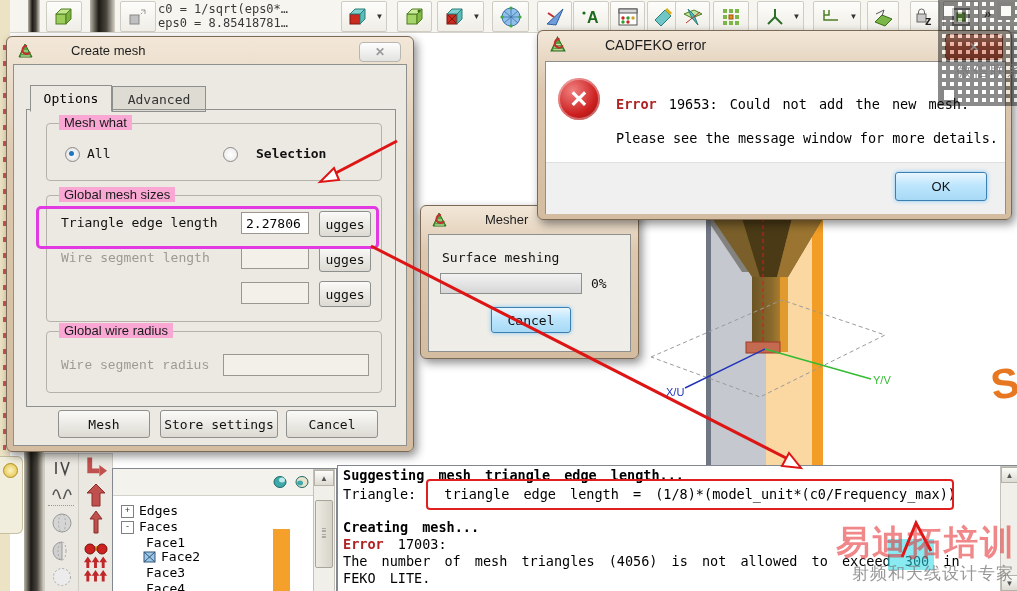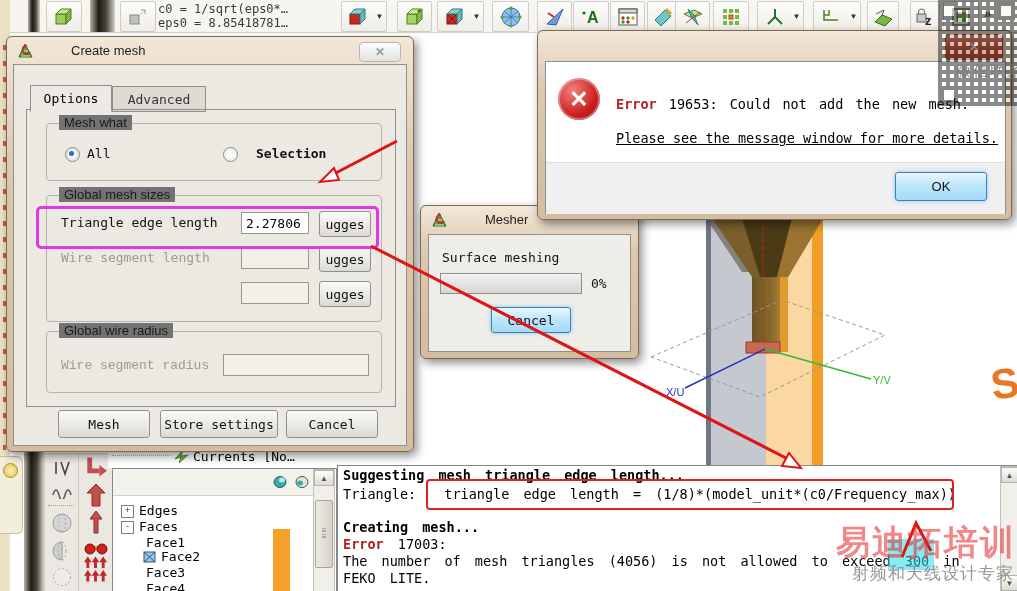--- a/index.html
+++ b/index.html
@@ -23,21 +23,21 @@
        box-shadow:3px 4px 10px rgba(0,0,0,.45);}
   .wtitle{position:absolute;left:0;top:0;right:0;height:27px;display:flex;align-items:center;
           color:#1c1c1c;font-size:13px;gap:28px;}
   .wbody{position:absolute;background:#ece9e2;border:1px solid #8e8f8f;}
   .closebtn{position:absolute;border-radius:4px;display:flex;align-items:center;justify-content:center;
             font-size:12px;font-weight:bold;}
   .close-gray{background:linear-gradient(#fefefe,#e2e2e0);border:1px solid #b8b6b0;color:#9a9a9a;}
   .close-red{background:linear-gradient(#f4a58d,#d95f41 45%,#c04a2e);border:1px solid #8e3a22;color:#fff;}
 
   .groupbox{position:absolute;border:1px solid #b4b2aa;border-radius:4px;}
-  .legend{position:absolute;top:-9px;left:12px;background:#737373;padding:0 5px;font-size:13px;color:#1a1a1a;}
+  .legend{position:absolute;top:-9px;left:12px;background:#f9a8d4;padding:0 5px;font-size:13px;color:#1a1a1a;}
   .dlabel{position:absolute;font-size:13px;color:#111;white-space:nowrap;}
   .dis{color:#9c9a92 !important;}
   .dinput{position:absolute;border:1px solid #9a988e;background:#fff;font-size:13px;padding:0 4px;
           font-family:"DejaVu Sans Mono",monospace;box-sizing:border-box;}
   .dinput:disabled{background:#f2f0e9;color:#888;}
   .btn{position:absolute;border:1px solid #8e8f8f;border-radius:3px;background:linear-gradient(#fafaf8,#dcdad2);
        font-size:13px;color:#111;display:flex;align-items:center;justify-content:center;
        font-family:"DejaVu Sans Mono",monospace;}
   .btn-blue{background:linear-gradient(#eaf6fd,#bee6fd 45%,#a7d9f5);border:1px solid #3c7fb1;
             box-shadow:0 0 4px #7fc8f5;}
@@ -322,27 +322,20 @@
             <polygon points="13,0 17,6 14.5,6 14.5,12 11.5,12 11.5,6 9,6"></polygon>
             <polygon points="21,0 25,6 22.5,6 22.5,12 19.5,12 19.5,6 17,6"></polygon>
             <polygon points="5,14 9,20 6.5,20 6.5,26 3.5,26 3.5,20 1,20"></polygon>
             <polygon points="13,14 17,20 14.5,20 14.5,26 11.5,26 11.5,20 9,20"></polygon>
             <polygon points="21,14 25,20 22.5,20 22.5,26 19.5,26 19.5,20 17,20"></polygon>
           </g>
         </svg>
     </div>
   </div>
 
-  <div class="abs" style="left:108px;top:437px;width:229px;height:31px;background:#fff;">
-    <svg class="abs" style="left:66px;top:12px;" width="15" height="15">
-        <polygon points="1,10 9,1 7,7 14,6 5,14 7,8" fill="#6db33c" stroke="#3c6c14" stroke-width=".7"></polygon>
-      </svg>
-    <div class="trow" style="left:85px;top:12px;">Currents [No…</div>
-    <div class="abs" style="left:4px;top:18px;width:58px;height:0;border-top:1px dotted #b0aea4;"></div>
-  </div>
 
   <div class="panel" style="left:112px;top:468px;width:223px;height:123px;">
     <div class="abs" style="left:0;top:0;width:201px;height:26px;background:#f4f2ec;border-bottom:1px solid #d4d2c8;">
       <svg class="abs" style="left:160px;top:6px;" width="15" height="14">
           <ellipse cx="7" cy="7" rx="6" ry="5.5" fill="#3fa8a8" stroke="#1d6b6b"></ellipse>
           <ellipse cx="9" cy="5" rx="3" ry="2.5" fill="#bfe8e8"></ellipse>
         </svg>
       <svg class="abs" style="left:182px;top:6px;" width="15" height="14">
           <ellipse cx="7" cy="7" rx="6" ry="5.5" fill="#e8e2cc" stroke="#1d6b6b"></ellipse>
           <ellipse cx="5" cy="8" rx="3" ry="2.5" fill="#3fa8a8"></ellipse>
@@ -452,28 +445,36 @@
     </div>
     <div class="wbody" style="left:7px;top:28px;width:201px;height:116px;background:#efede7;">
       <span class="dlabel mono" style="left:13px;top:15px;">Surface meshing</span>
       <div class="abs" style="left:11px;top:38px;width:140px;height:19px;border:1px solid #8e8f8f;background:linear-gradient(#f2f2f2,#d6d6d6);"></div>
       <span class="dlabel mono" style="left:162px;top:41px;">0%</span>
       <div class="btn btn-blue" style="left:62px;top:72px;width:78px;height:24px;">Cancel</div>
     </div>
   </div>
 
   <div class="win" style="left:537px;top:30px;width:473px;height:188px;z-index:50;">
+    <div class="wtitle">
+      <svg style="margin-left:11px;" width="18" height="17" viewBox="0 0 17 16">
+          <polygon points="2,14 8,1 15,14" fill="#5aa03c" stroke="#2c6e1c"></polygon>
+          <path d="M4,13 h9 M5,10.5 h7 M6,8 h5" stroke="#cfe8b8" stroke-width="1"></path>
+          <path d="M10,3 a4,4 0 1 0 3,6" stroke="#c03030" stroke-width="2" fill="none"></path>
+        </svg>
+      <span style="margin-left:10px;font-size:14px;">CADFEKO error</span>
+    </div>
     <div class="closebtn close-red" style="right:8px;top:3px;width:56px;height:24px;">✕</div>
     <div class="abs" style="left:7px;top:30px;width:459px;height:151px;border:1px solid #8e8f8f;background:#fff;">
       <div class="abs" style="left:12px;top:16px;width:42px;height:42px;border-radius:50%;background:radial-gradient(circle at 35% 30%,#f08080,#cc1f1f 60%,#8e0f0f);box-shadow:inset 0 0 0 2px rgba(255,255,255,.35);display:flex;align-items:center;justify-content:center;color:#fff;font-size:23px;font-weight:bold;">✕</div>
       <div class="mono" style="position:absolute;left:70px;top:34px;font-size:13.5px;word-spacing:4px;white-space:nowrap;">
         <span style="color:#b22222;font-weight:bold;">Error</span>
         <span>19653: Could not add the new mesh.</span>
       </div>
-      <div class="mono" style="position:absolute;left:70px;top:68px;font-size:13.5px;white-space:nowrap;text-decoration:underline;">Please see the message window for more details.</div>
+      <div class="mono" style="position:absolute;left:70px;top:68px;font-size:13.5px;white-space:nowrap;">Please see the message window for more details.</div>
       <div class="abs" style="left:0;top:100px;width:459px;height:51px;background:#f0f0f0;border-top:1px solid #dfdfdf;">
         <div class="btn btn-blue" style="left:349px;top:9px;width:90px;height:27px;font-family:'Liberation Sans',sans-serif;">OK</div>
       </div>
     </div>
   </div>
 
   <div class="annbox" style="left:36px;top:206px;width:337px;height:37px;border:3px solid #e23ae2;z-index:60;"></div>
   <div class="annbox" style="left:426px;top:479px;width:524px;height:27px;border:2.5px solid #e02020;border-radius:4px;z-index:60;"></div>
   <div class="abs" style="left:888px;top:539px;width:46px;height:31px;background:rgba(40,216,230,.55);z-index:61;pointer-events:none;"></div>
 

